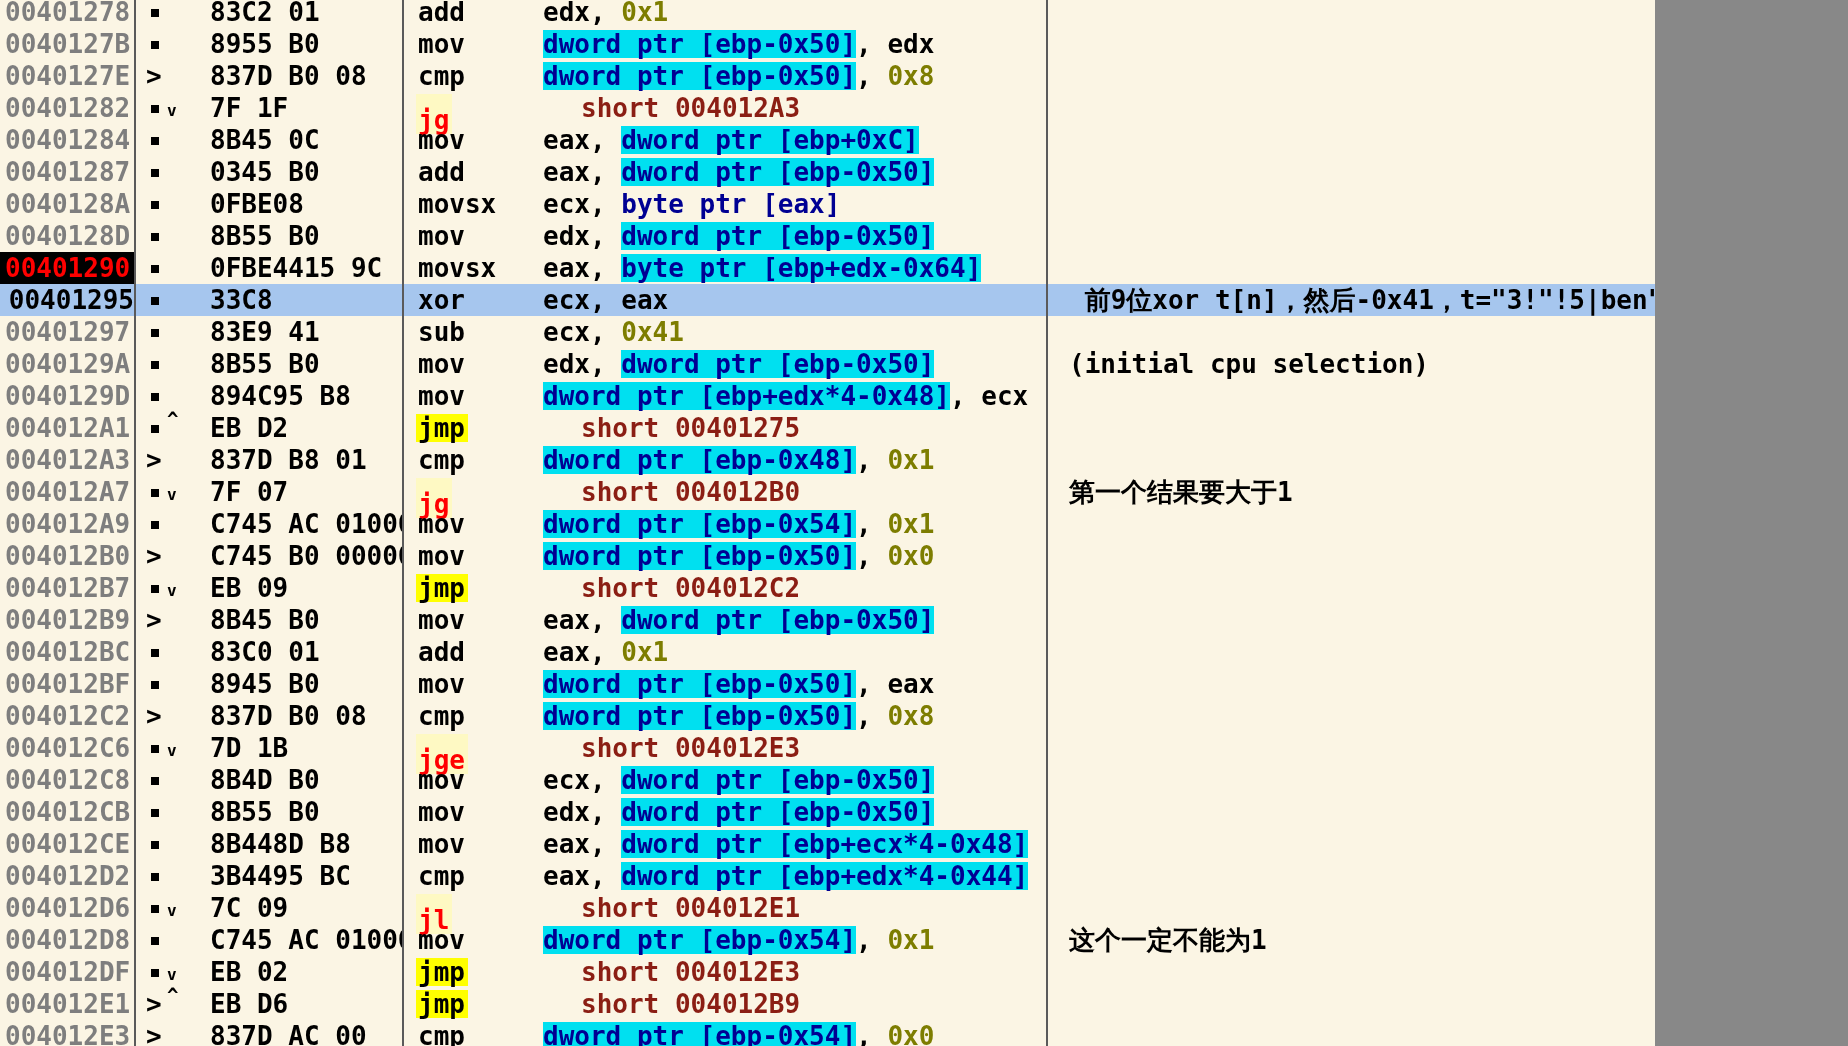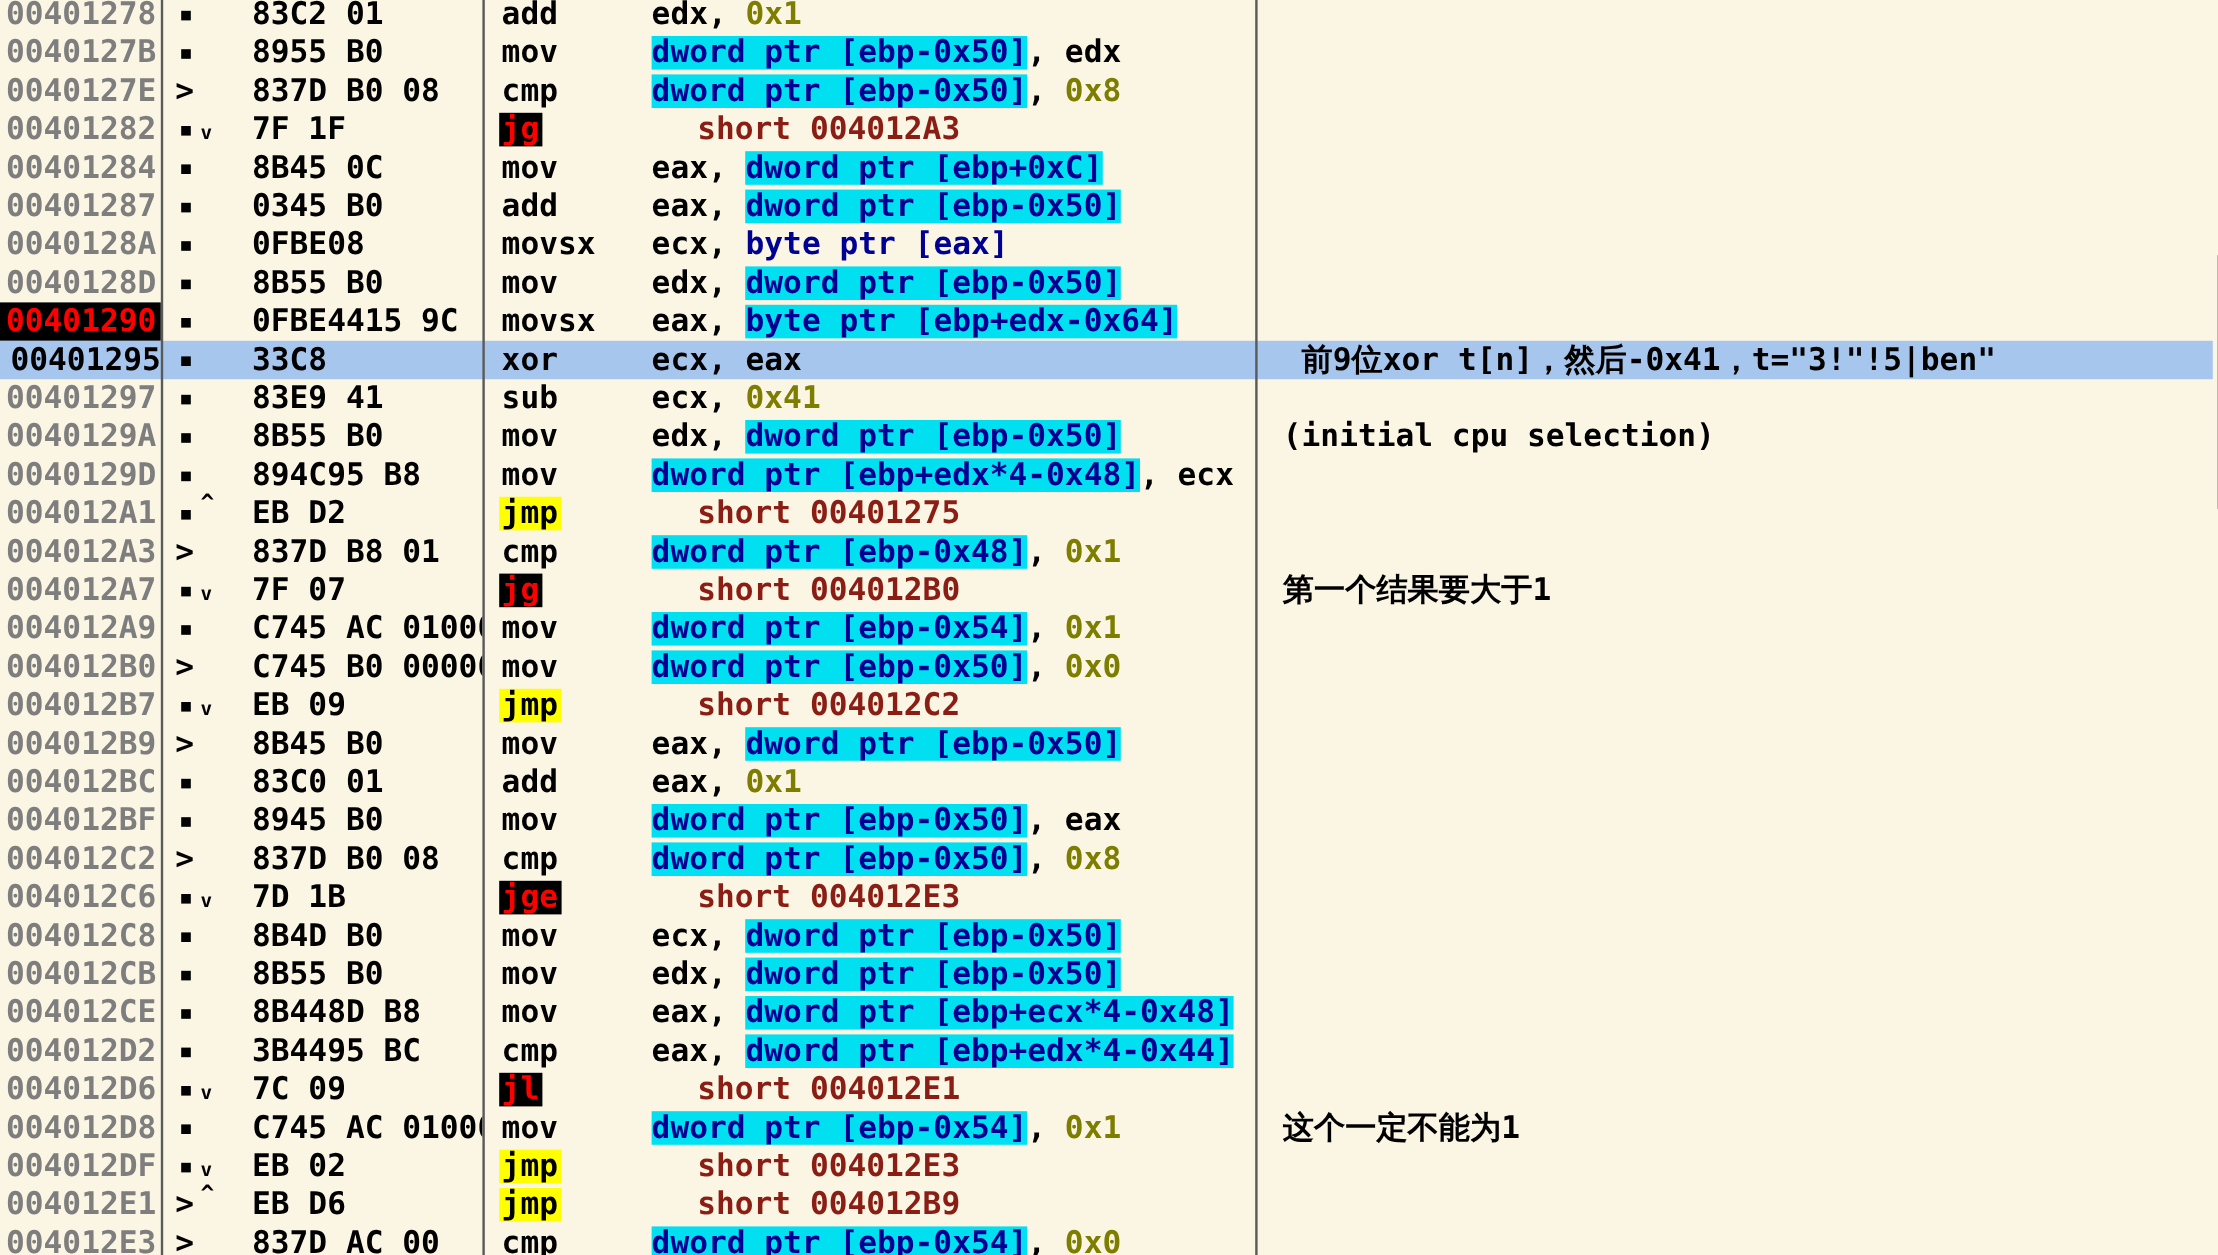--- a/index.html
+++ b/index.html
@@ -1,18 +1,18 @@
 <!DOCTYPE html>
 <html><head>
 <meta charset="utf-8">
 <style>
   html, body { margin: 0; padding: 0; background: #888; }
   #screen {
     position: relative;
-    width: 1848px;
+    width: 1655px;
     height: 1046px;
     background: #FBF5E4;
     overflow: hidden;
     font-family: "DejaVu Sans Mono", "Liberation Mono", monospace;
     font-weight: bold;
     font-size: 26px;
     color: #000;
     cursor: default;
   }
   .row { position: absolute; left: 0; width: 1848px; height: 32px; }
@@ -35,21 +35,21 @@
   }
   .mk-sub { position: absolute; font-weight: bold; }
   .mk-sub.down { left: 21px; top: 11px; font-size: 16px; line-height: 16px; }
   .mk-sub.up   { left: 21px; top: -2px; font-size: 19px; line-height: 19px; }
   .bytes { left: 210px; width: 192px; overflow: hidden; color: #000; }
   .mn {
     position: absolute; left: 418px; top: 2px; height: 28px; line-height: 28px;
     white-space: pre;
   }
   .mn span { display: inline-block; height: 28px; line-height: 28px; }
-  .hl-jcc { background: #000000; color: #FF0000; padding: 0 3px 0 2px; margin-left: -2px; }
+  .hl-jcc { background: #fef9c3; color: #FF0000; padding: 12px 3px 0 2px; margin-left: -2px; }
   .hl-jmp { background: #FFFF00; color: #000000; padding: 0 3px 0 2px; margin-left: -2px; }
   .ops {
     position: absolute; left: 543px; top: 2px; height: 28px; line-height: 28px;
     white-space: pre;
   }
   .ops span { display: inline-block; height: 28px; line-height: 28px; vertical-align: top; white-space: pre; }
   .op-p { color: #000000; }
   .op-m { color: #000093; background: #00E0F0; }
   .op-b { color: #000093; }
   .op-i { color: #7D7D00; }

